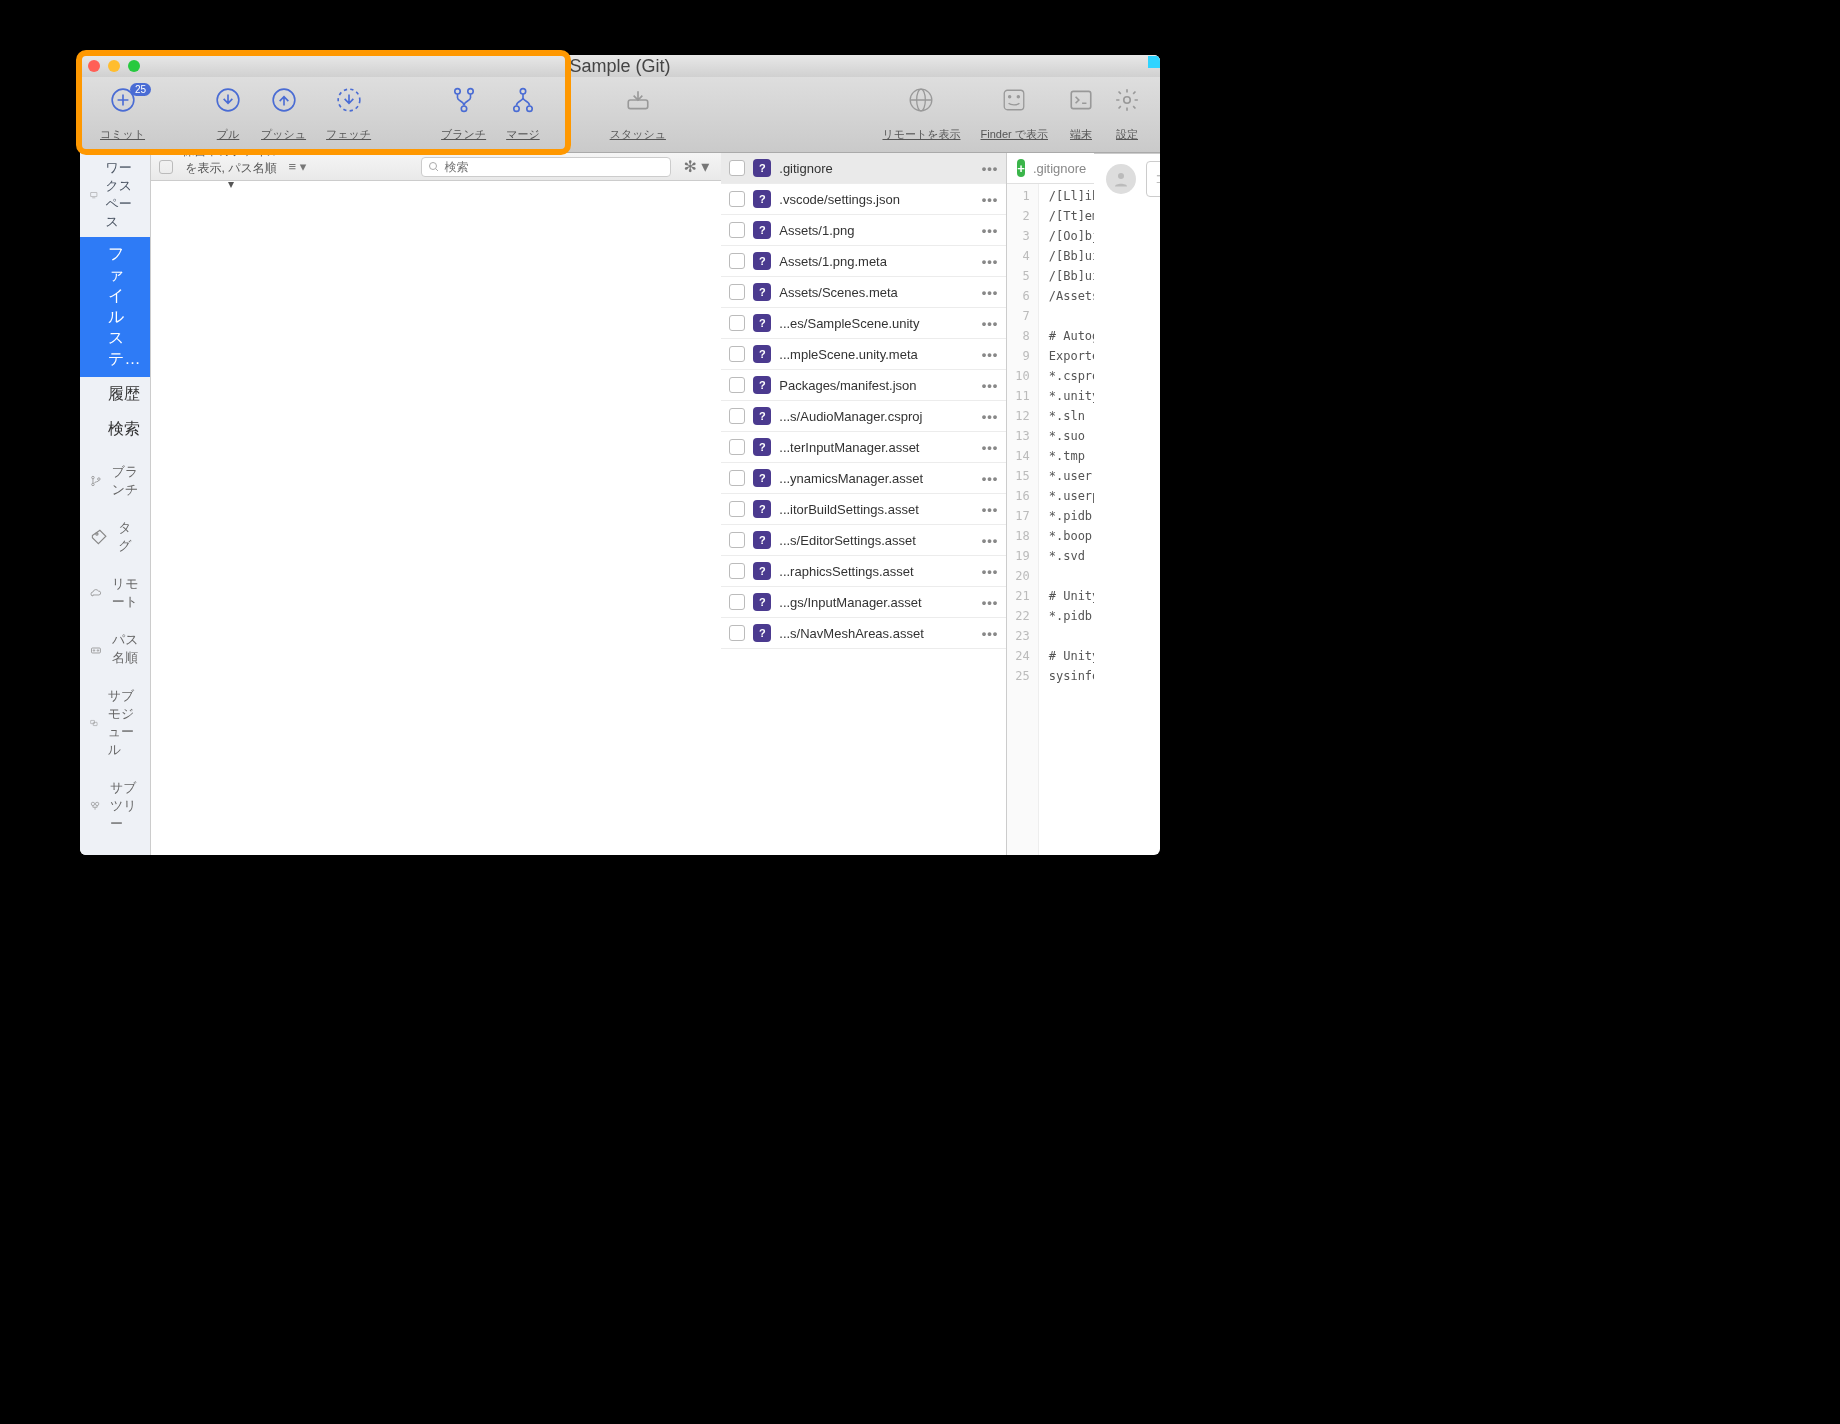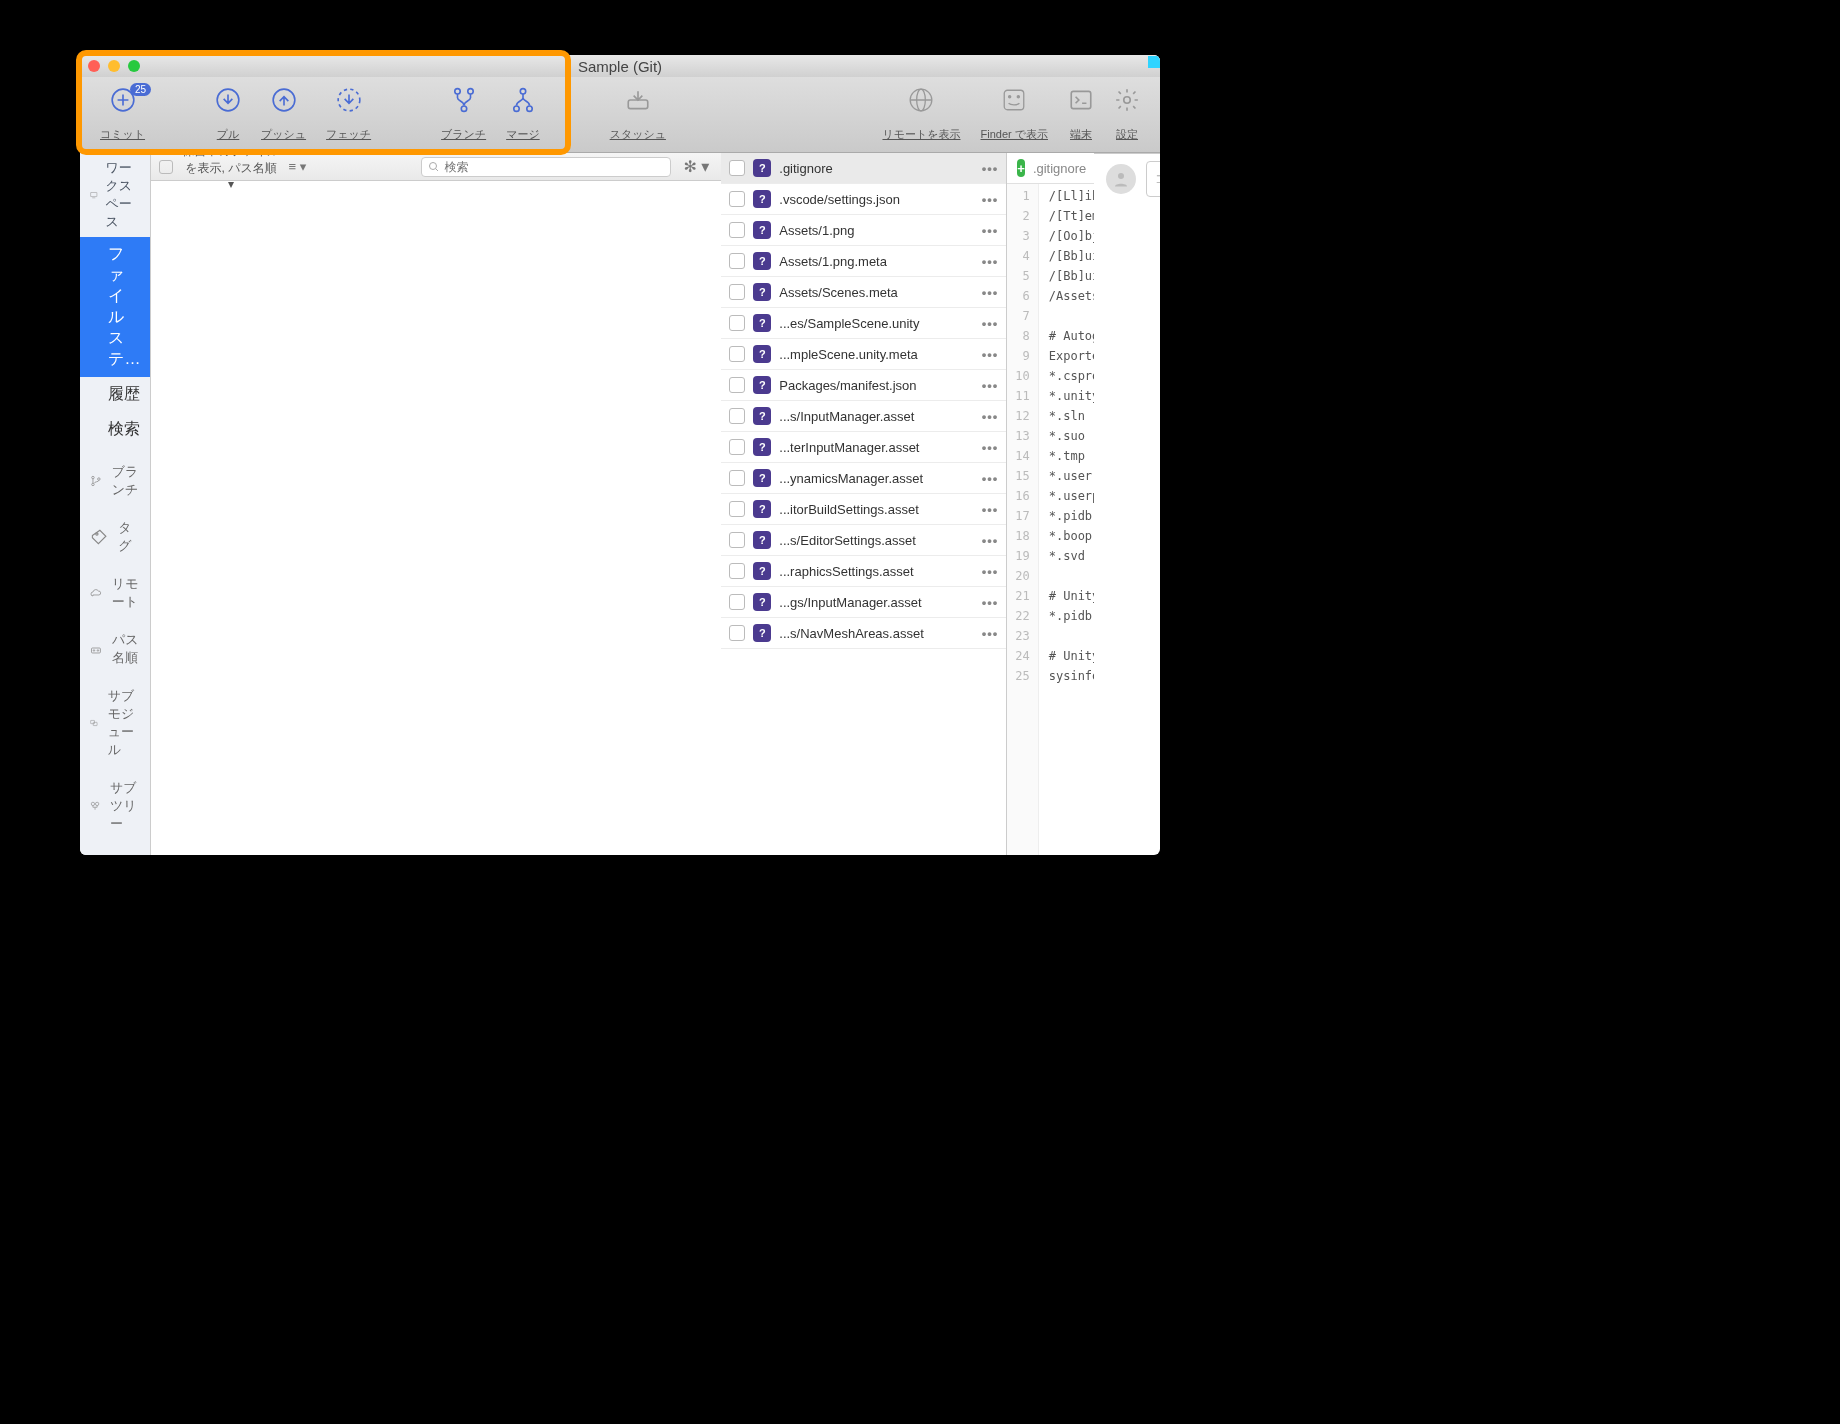--- a/index.html
+++ b/index.html
@@ -50,21 +50,21 @@
 .traffic-lights {
   position: absolute;
   left: 8px;
   display: flex;
   gap: 8px;
 }
 .light { width: 12px; height: 12px; border-radius: 50%; }
 .red { background: #ff5f56; }
 .yellow { background: #ffbd2e; }
 .green { background: #27c93f; }
-.window-title { font-size: 15px; color: #444; }
+.window-title { font-size: 18px; color: #444; }
 .highlight-dot {
   position: absolute;
   right: 0;
   top: 1px;
   width: 12px;
   height: 12px;
   background: #2fd4ff;
 }
 .toolbar {
   height: 76px;
@@ -546,21 +546,21 @@
             </div>
             <div class="file-row">
               <div class="checkbox"></div>
               <div class="status-badge">?</div>
               <div class="filename">Packages/manifest.json</div>
               <div class="dots">•••</div>
             </div>
             <div class="file-row">
               <div class="checkbox"></div>
               <div class="status-badge">?</div>
-              <div class="filename">...s/InputManager.asset</div>
+              <div class="filename">...s/AudioManager.csproj</div>
               <div class="dots">•••</div>
             </div>
             <div class="file-row">
               <div class="checkbox"></div>
               <div class="status-badge">?</div>
               <div class="filename">...terInputManager.asset</div>
               <div class="dots">•••</div>
             </div>
             <div class="file-row">
               <div class="checkbox"></div>

